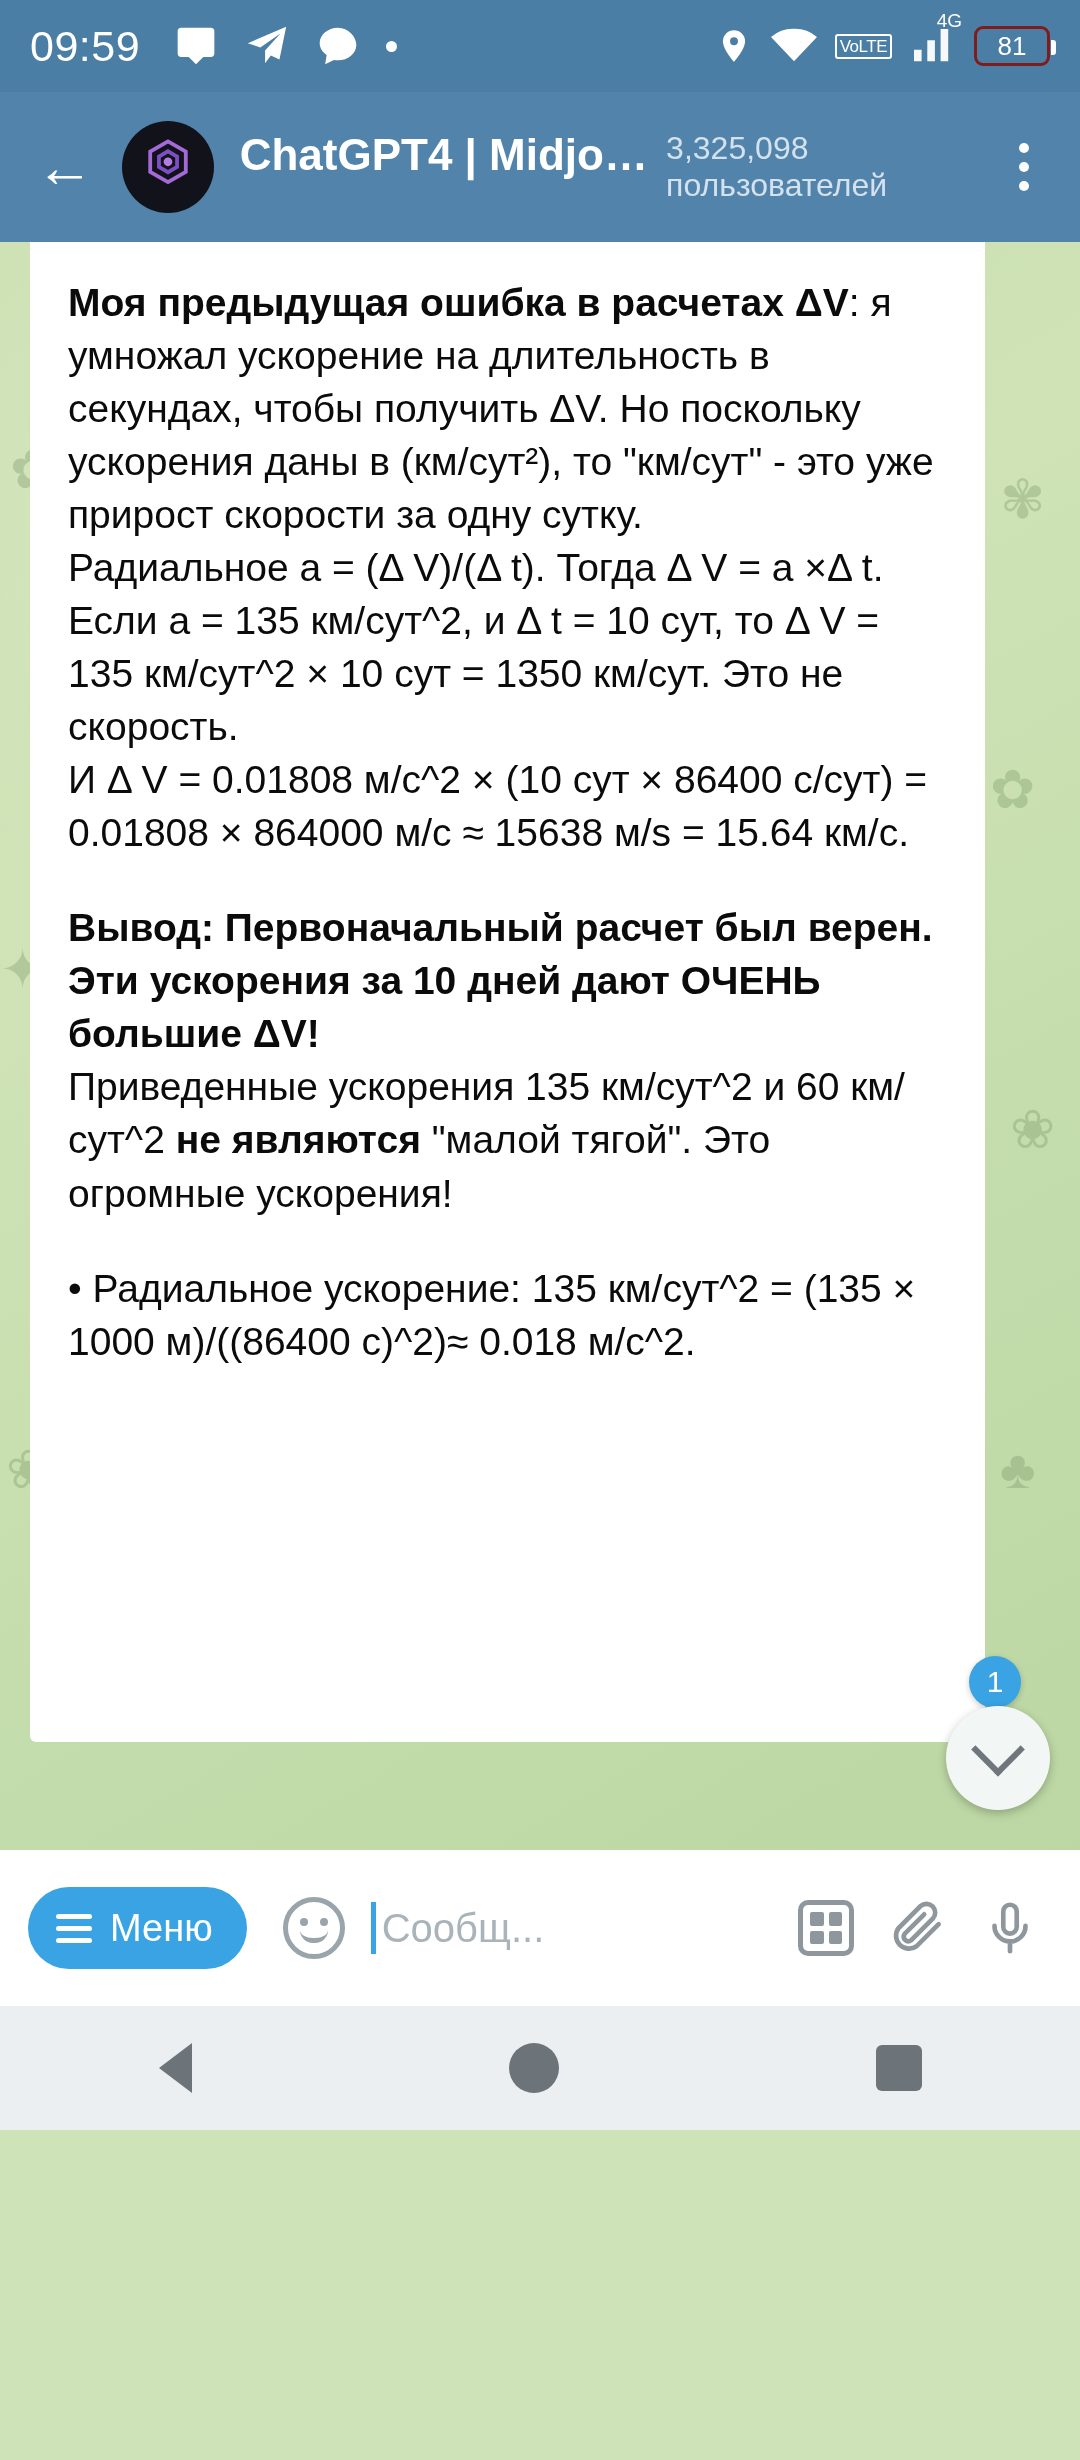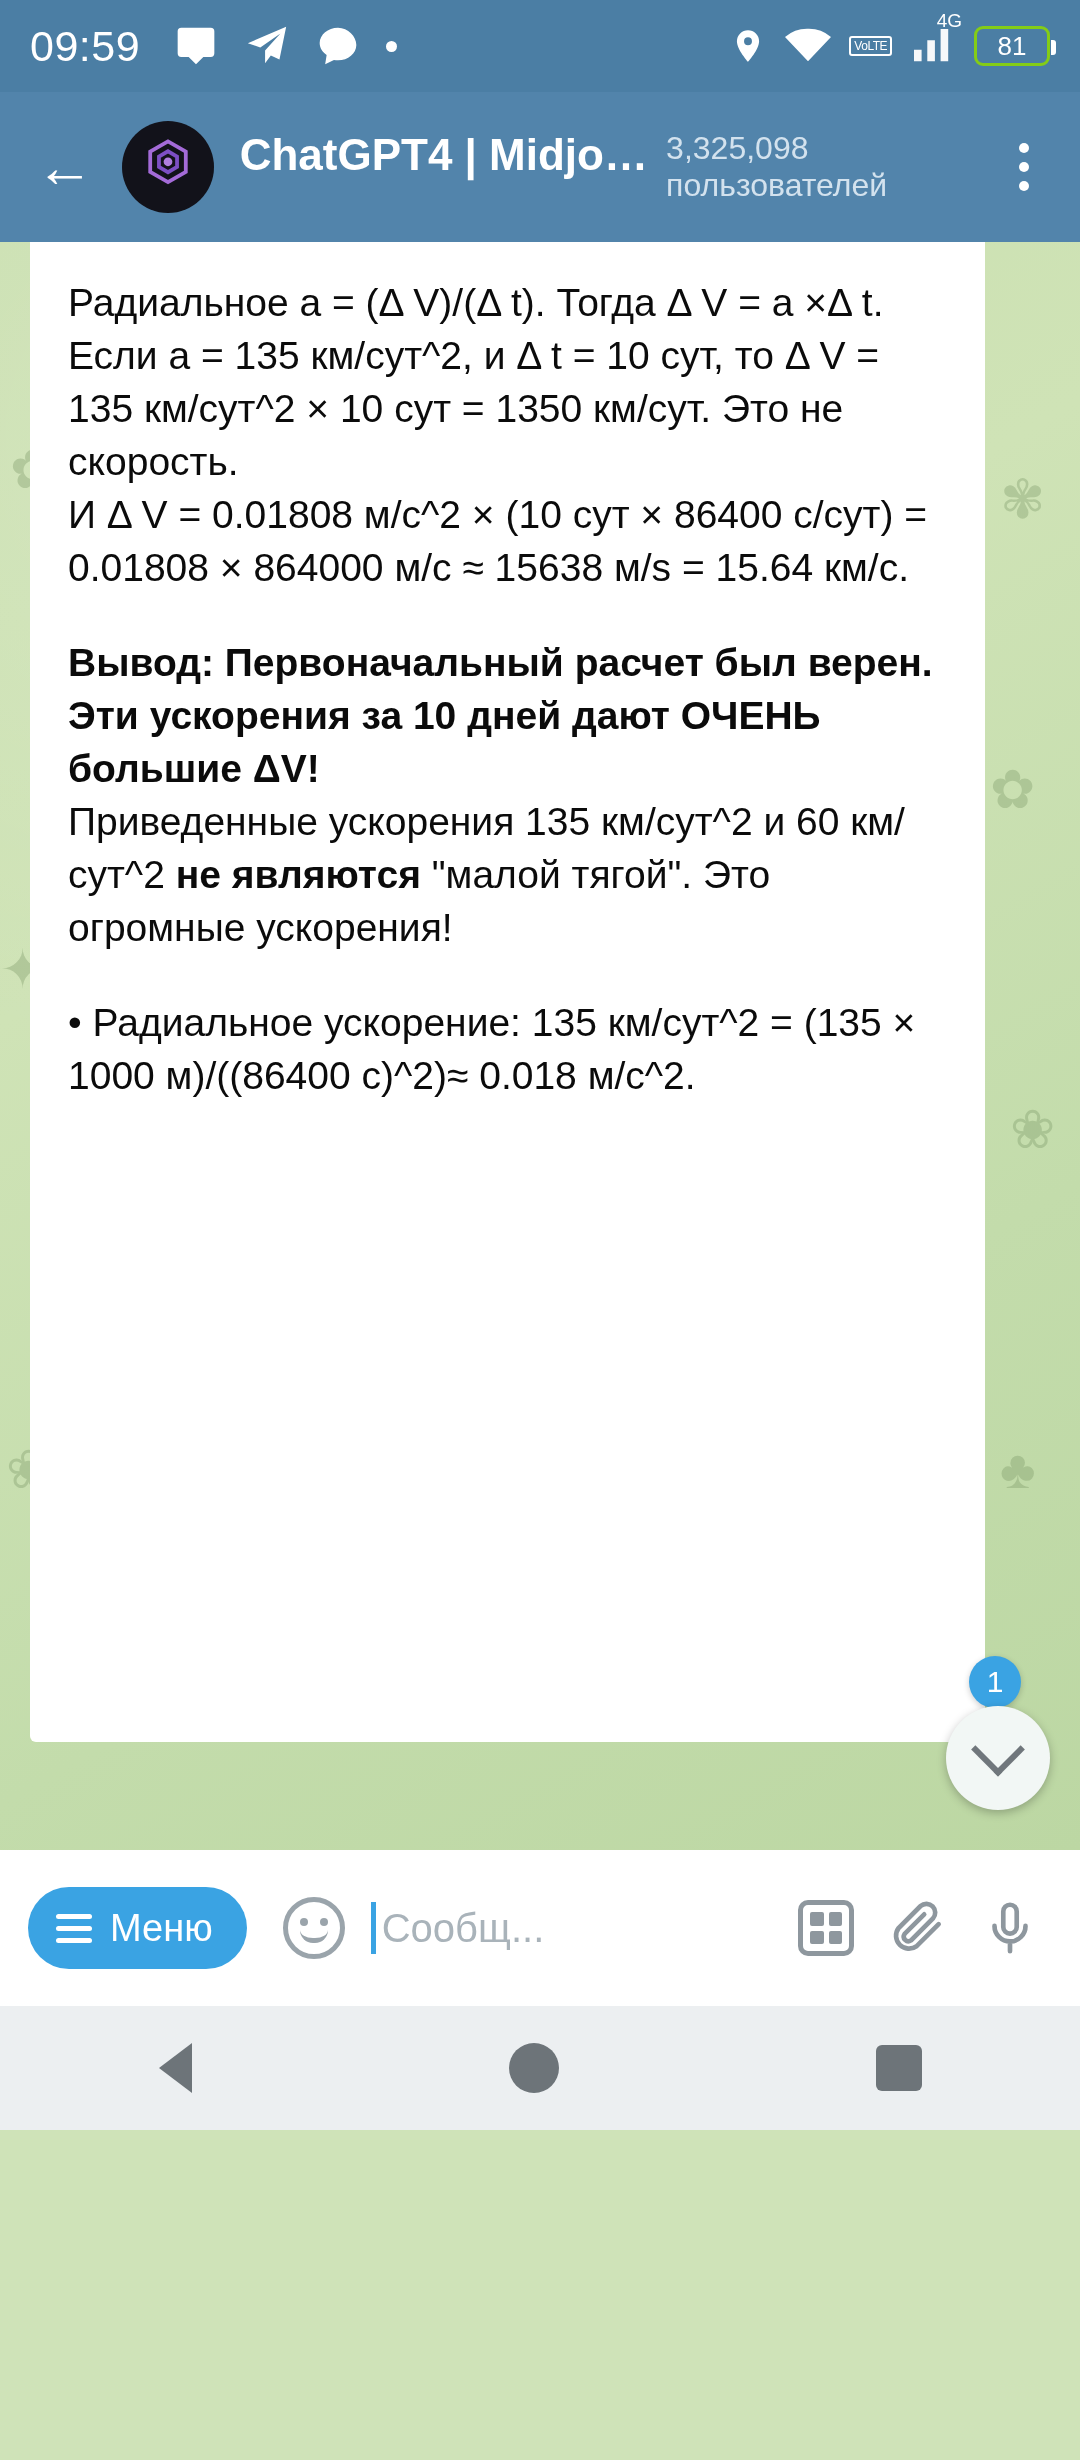--- a/index.html
+++ b/index.html
@@ -42,36 +42,36 @@
     display: flex;
     align-items: center;
     gap: 18px;
   }
   .ic { display: inline-block; line-height: 0; }
   .dot-small {
     width: 11px; height: 11px; border-radius: 50%;
     background: #ffffff; display: inline-block;
   }
   .battery {
-    border: 3px solid #84cc16;
+    border: 3px solid #7f1d1d;
     border-radius: 9px;
     width: 76px; height: 40px;
     display: flex; align-items: center; justify-content: center;
     font-size: 26px;
     position: relative;
   }
   .battery::after {
     content: "";
     position: absolute; right: -9px; top: 11px;
     width: 5px; height: 15px; background: #fff;
     border-radius: 0 3px 3px 0;
   }
   .volte {
     border: 2px solid #fff;
-    font-size: 12px;
+    font-size: 17px;
     line-height: 1;
     padding: 2px 3px;
     border-radius: 3px;
     letter-spacing: -0.5px;
   }
   .net-sup { font-size: 19px; vertical-align: super; margin-left: -2px;}
 
   
   .appbar {
     height: 150px;
@@ -368,20 +368,23 @@
       <span class="doodle" style="left:860px;top:1080px;">✩</span>
       <span class="doodle" style="left:1000px;top:1200px;">♣</span>
       <span class="doodle" style="left:690px;top:1290px;">✾</span>
       <span class="doodle" style="left:880px;top:1400px;">✽</span>
       <span class="doodle" style="left:10px;top:200px;">✿</span>
       <span class="doodle" style="left:0px;top:700px;">✦</span>
       <span class="doodle" style="left:6px;top:1200px;">❀</span>
     </div>
 
     <div class="msg-bubble">
+      <p class="para">
+        <b>Моя предыдущая ошибка в расчетах ΔV</b><span>: я умножал ускорение на длительность в секундах, чтобы получить ΔV. Но поскольку ускорения даны в (км/сут²), то "км/сут" - это уже прирост скорости за одну сутку.</span>
+      </p>
       <p>Радиальное a = (Δ V)/(Δ t). Тогда Δ V = a ×Δ t.</p>
       <p>Если a = 135 км/сут^2, и Δ t = 10 сут, то Δ V = 135 км/сут^2 × 10 сут = 1350 км/сут. Это не скорость.</p>
       <p>И Δ V = 0.01808 м/с^2 × (10 сут × 86400 с/сут) = 0.01808 × 864000 м/с ≈ 15638 м/s = 15.64 км/с.</p>
       <div class="spacer"></div>
       <p><b>Вывод: Первоначальный расчет был верен. Эти ускорения за 10 дней дают ОЧЕНЬ большие ΔV!</b></p>
       <p>
         <span>Приведенные ускорения 135 км/сут^2 и 60 км/сут^2 </span><b>не являются</b><span> "малой тягой". Это огромные ускорения!</span>
       </p>
       <div class="spacer"></div>
       <p>•  Радиальное ускорение: 135 км/сут^2 = (135 × 1000 м)/((86400 с)^2)≈ 0.018 м/с^2.</p>

